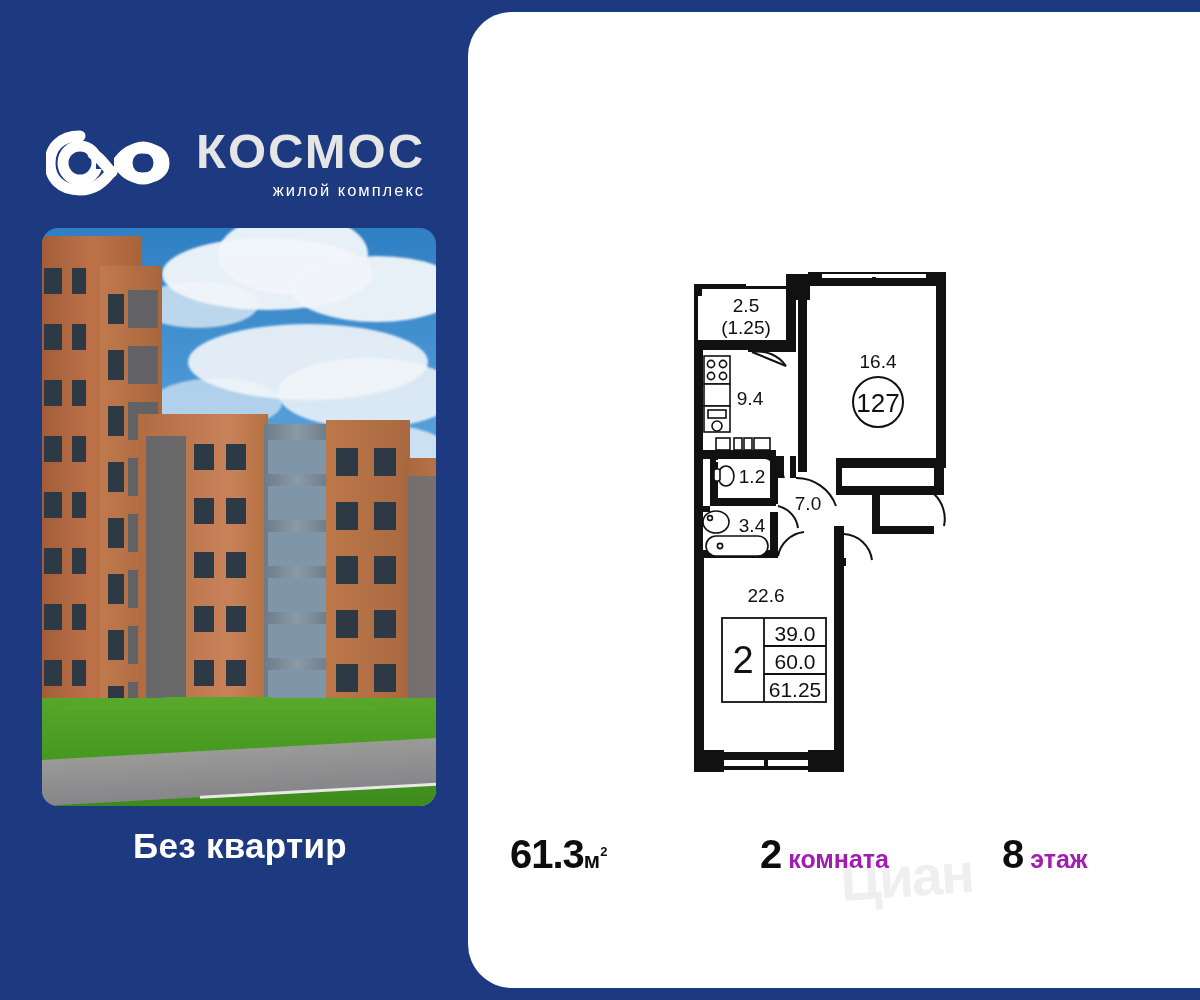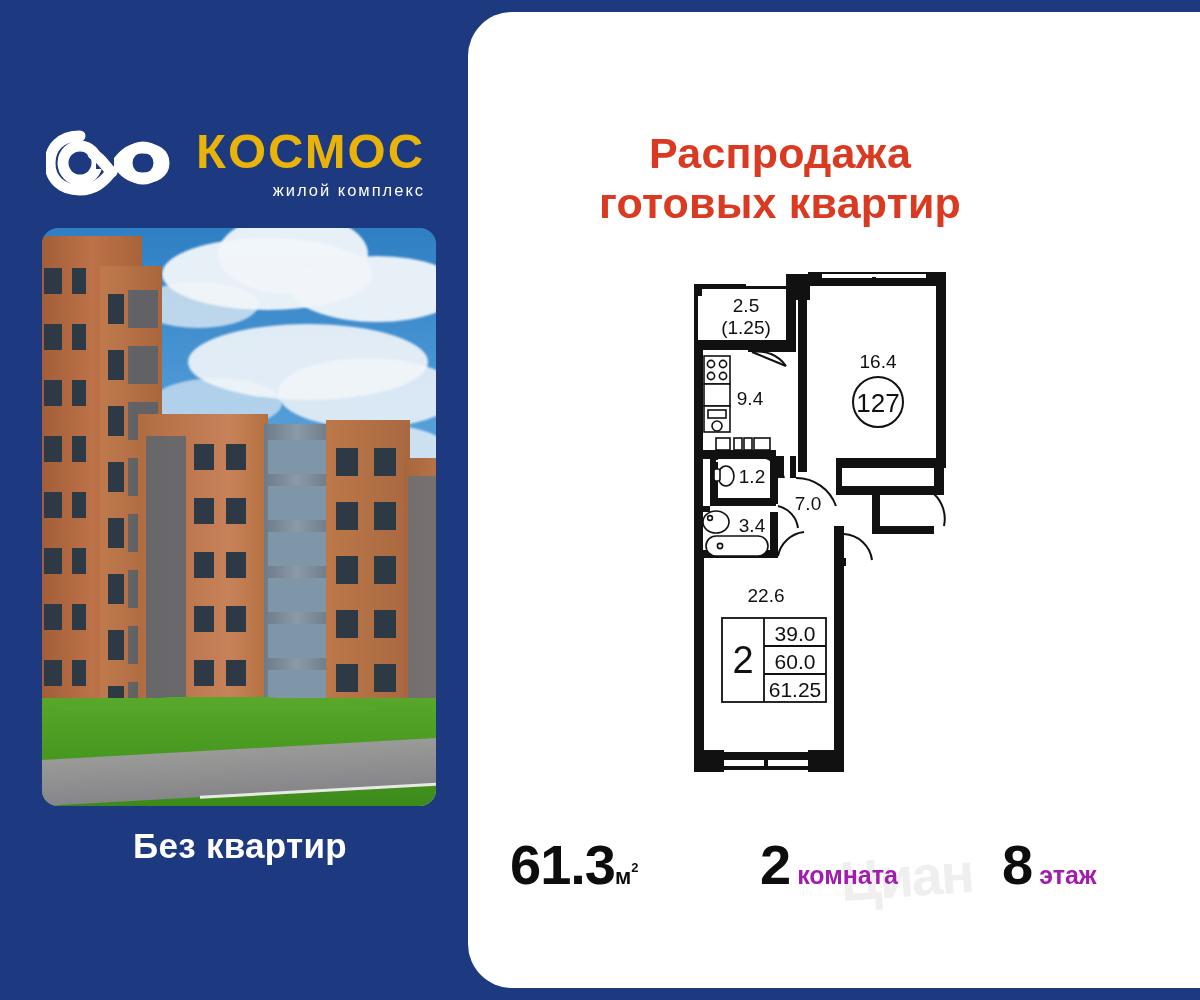--- a/index.html
+++ b/index.html
@@ -17,21 +17,21 @@
   #logo-block{
     position:absolute;left:46px;top:118px;width:400px;height:96px;
   }
   #logo-mark{
     position:absolute;left:0;top:10px;width:134px;height:70px;
   }
   #logo-text-wrap{
     position:absolute;left:150px;top:6px;
   }
   #logo-wordmark{
-    font-size:49px;font-weight:bold;color:#eab308;letter-spacing:2px;
+    font-size:49px;font-weight:bold;color:#e5e5e5;letter-spacing:2px;
     line-height:54px;
   }
   #logo-sub{
     font-size:16.5px;color:#ffffff;letter-spacing:2.0px;
     text-align:right;line-height:20px;margin-top:2px;
   }
   
   #photo-card{
     position:absolute;left:42px;top:228px;width:394px;height:578px;
     border-radius:16px;overflow:hidden;
@@ -77,21 +77,21 @@
     color:#efefef;font-size:62px;font-weight:bold;letter-spacing:-2px;
     transform:rotate(-4deg);pointer-events:none;user-select:none;
     display:flex;align-items:center;
   }
   #wm-curl{font-size:56px;margin-right:2px;}
   
   #specs{
     position:absolute;left:0;top:806px;width:732px;height:100px;
   }
   .spec{position:absolute;display:flex;align-items:baseline;}
-  .spec-num{font-size:56px;font-weight:bold;color:#0d0d0d;letter-spacing:-1px;}
+  .spec-num{font-size:40px;font-weight:bold;color:#0d0d0d;letter-spacing:-1px;}
   .spec-lbl{font-size:25px;font-weight:bold;color:#a21caf;margin-left:7px;}
   .spec-unit{font-size:22px;font-weight:bold;color:#0d0d0d;position:relative;}
   .sup{font-size:13px;position:relative;top:-12px;left:0px;}
   #spec-area{left:42px;top:14px;}
   #spec-rooms{left:292px;top:14px;}
   #spec-floor{left:534px;top:14px;}
 </style>
 </head>
 <body>
 
@@ -226,24 +226,20 @@
     <div class="grass"></div>
     <div class="road"></div>
     <div class="road-line"></div>
   </div>
 
   <div id="left-caption">Без квартир</div>
 </div>
 
 <div id="card">
 
-  <div id="headline">
-    <div>Распродажа</div>
-    <div>готовых квартир</div>
-  </div>
 
   <div id="plan">
     <svg viewBox="0 0 272 540" width="272" height="540">
       <g fill="#111" stroke="none">
 
         <rect x="8" y="24" width="8" height="12"></rect>
 
         <rect x="8" y="24" width="52" height="5"></rect>
 
         <rect x="10" y="26" width="96" height="3"></rect>

